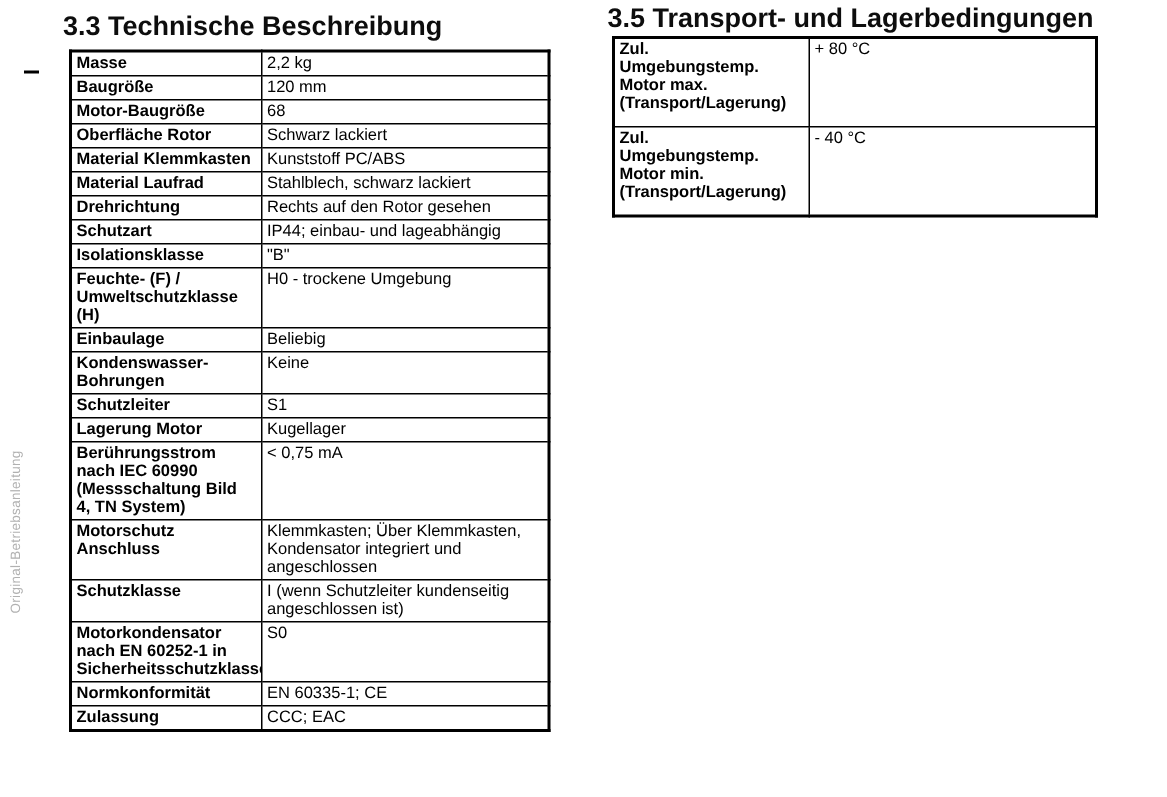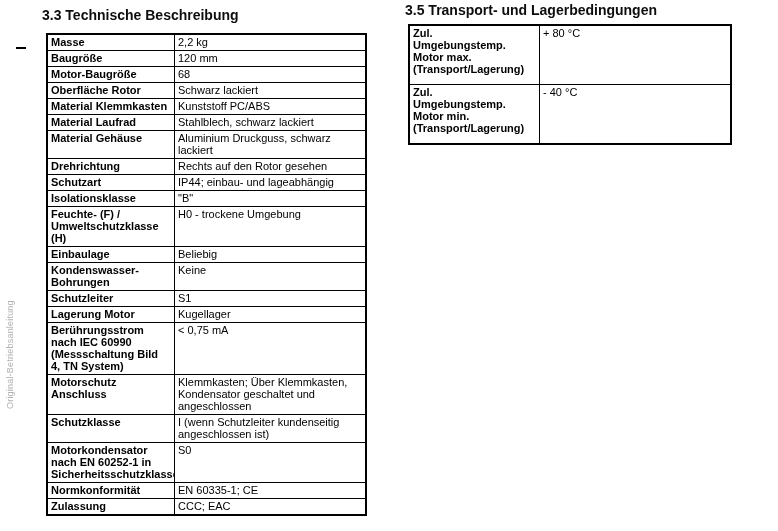--- a/index.html
+++ b/index.html
@@ -1,21 +1,21 @@
 <!DOCTYPE html>
 <html><head>
 <meta charset="utf-8">
 <style>
   html,body{margin:0;padding:0;}
   body{
     width:778px;height:531px;position:relative;background:#ffffff;
     font-family:"Liberation Sans",sans-serif;color:#000;overflow:hidden;
   }
   .section-title{
-    position:absolute;font-weight:bold;font-size:14px;white-space:nowrap;color:#0d0d0d;
+    position:absolute;font-weight:bold;font-size:18px;white-space:nowrap;color:#0d0d0d;
   }
   #title-left{left:42px;top:7px;}
   #title-right{left:405px;top:2px;}
   table.spec{
     position:absolute;border-collapse:collapse;table-layout:fixed;
     border:2px solid #000;background:#fff;
   }
   #table-left{left:46px;top:33px;width:321px;}
   #table-right{left:408px;top:24px;width:324px;}
   table.spec td{
@@ -67,24 +67,20 @@
     </tr>
     <tr>
       <td class="label">Material Klemmkasten</td>
       <td>Kunststoff PC/ABS</td>
     </tr>
     <tr>
       <td class="label">Material Laufrad</td>
       <td>Stahlblech, schwarz lackiert</td>
     </tr>
     <tr>
-      <td class="label">Material Gehäuse</td>
-      <td>Aluminium Druckguss, schwarz lackiert</td>
-    </tr>
-    <tr>
       <td class="label">Drehrichtung</td>
       <td>Rechts auf den Rotor gesehen</td>
     </tr>
     <tr>
       <td class="label">Schutzart</td>
       <td>IP44; einbau- und lageabhängig</td>
     </tr>
     <tr>
       <td class="label">Isolationsklasse</td>
       <td>"B"</td>
@@ -115,21 +111,21 @@
     <tr>
       <td class="label">Berührungsstrom
 nach IEC 60990
 (Messschaltung Bild
 4, TN System)</td>
       <td>&lt; 0,75 mA</td>
     </tr>
     <tr>
       <td class="label">Motorschutz Anschluss</td>
       <td>Klemmkasten; Über Klemmkasten,
-Kondensator geschaltet und angeschlossen</td>
+Kondensator integriert und angeschlossen</td>
     </tr>
     <tr>
       <td class="label">Schutzklasse</td>
       <td>I (wenn Schutzleiter kundenseitig
 angeschlossen ist)</td>
     </tr>
     <tr>
       <td class="label">Motorkondensator
 nach EN 60252-1 in
 Sicherheitsschutzklasse</td>

